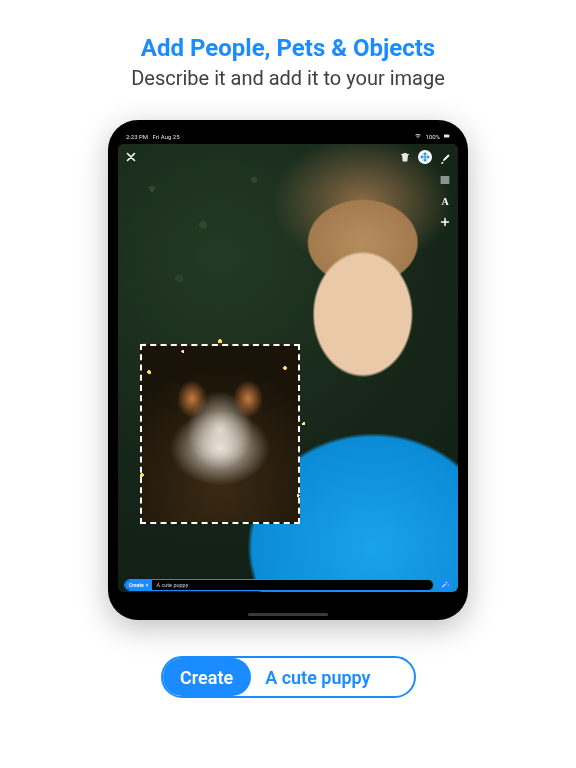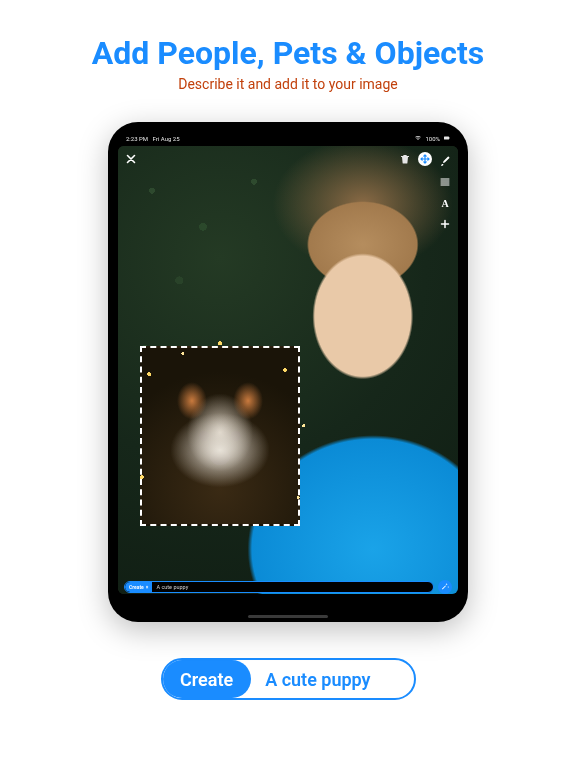--- a/index.html
+++ b/index.html
@@ -8,28 +8,28 @@
     height: 768px;
     background: #ffffff;
     font-family: -apple-system, BlinkMacSystemFont, "Segoe UI", Roboto, sans-serif;
     display: flex;
     flex-direction: column;
     align-items: center;
     overflow: hidden;
   }
   .hero-title {
     color: #1a8cff;
-    font-size: 32px;
+    font-size: 24px;
     font-weight: 700;
     margin-top: 34px;
     text-align: center;
   }
   .hero-sub {
-    color: #c2410c;
-    font-size: 14px;
+    color: #404040;
+    font-size: 20px;
     font-weight: 400;
     margin-top: 4px;
     text-align: center;
   }
 
   
   .tablet {
     margin-top: 30px;
     width: 360px;
     height: 500px;

